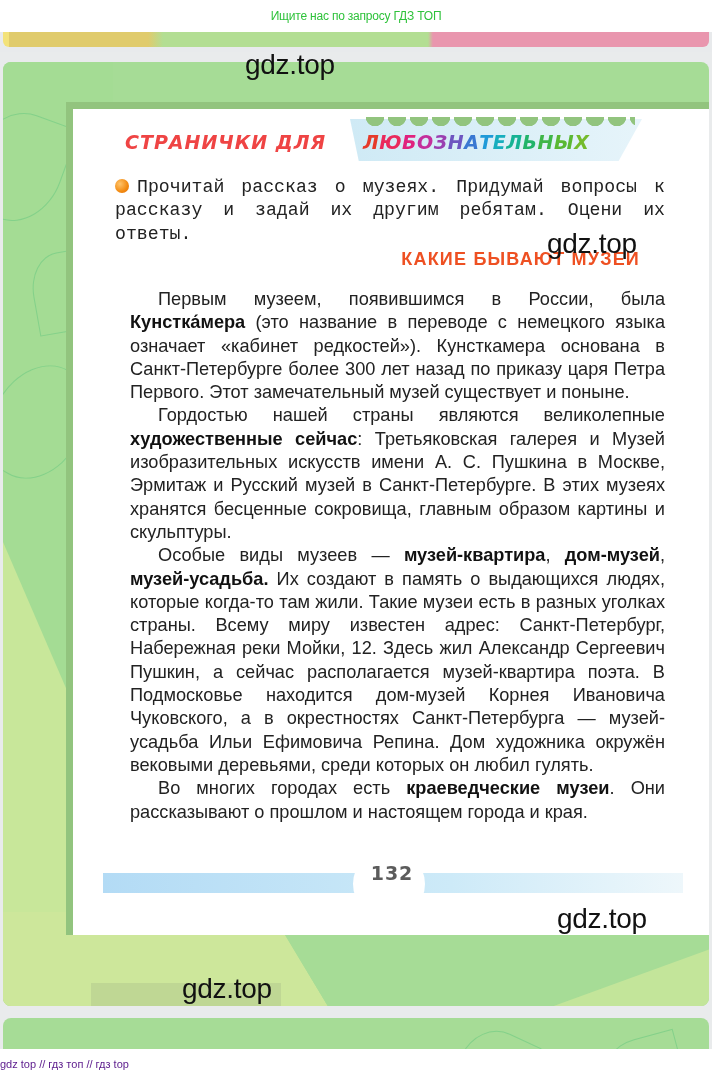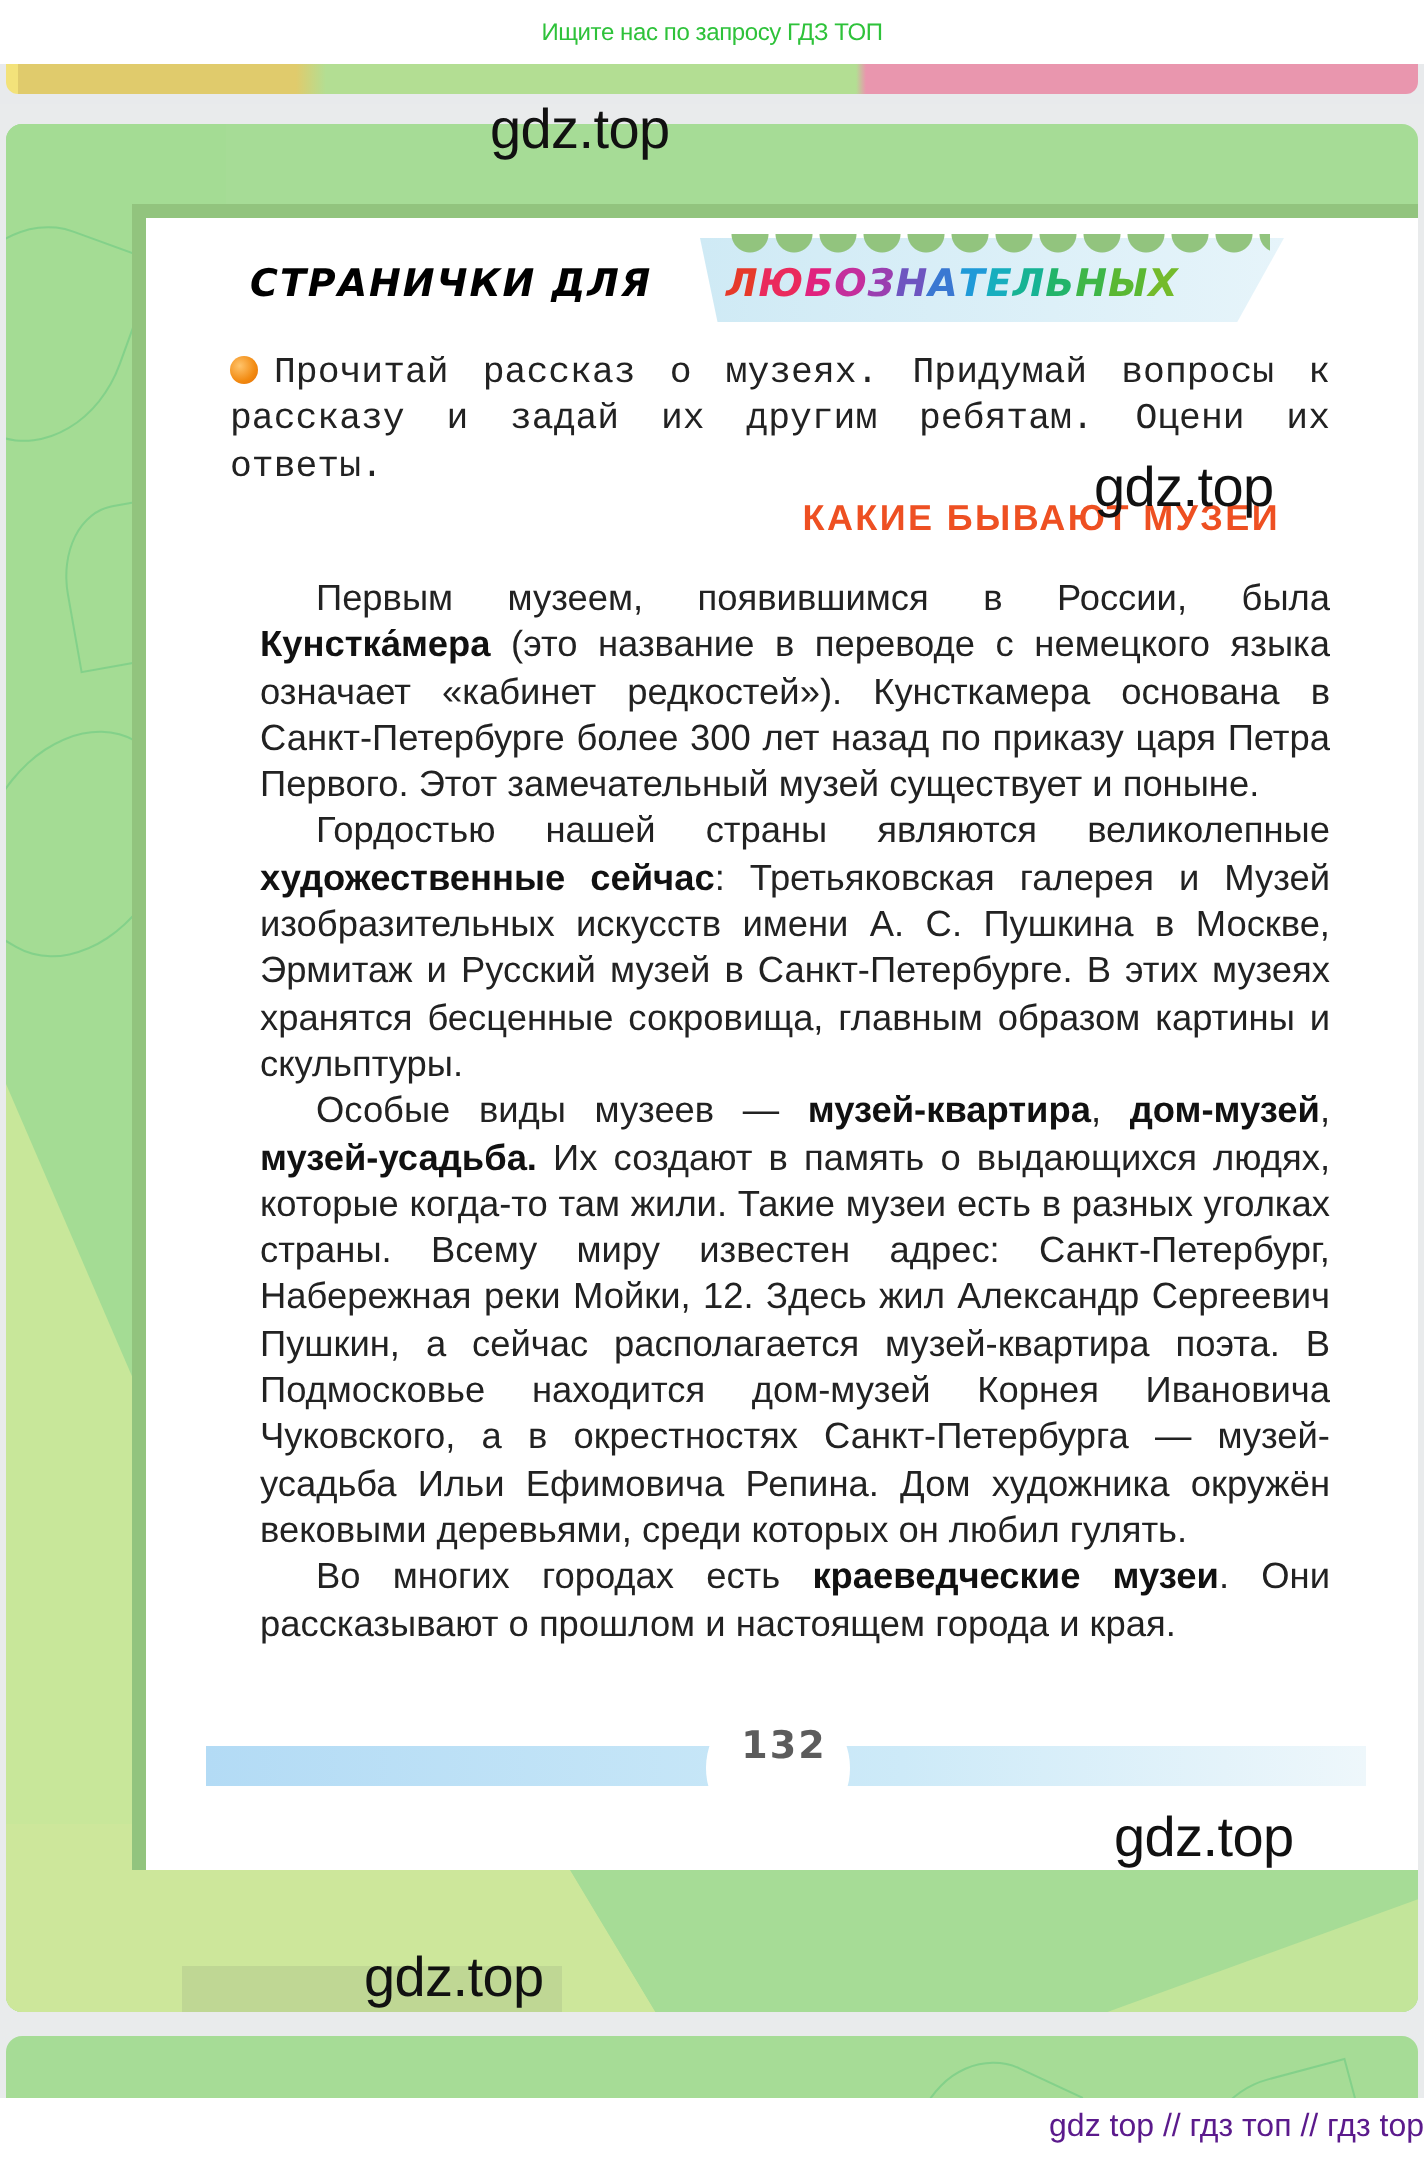--- a/index.html
+++ b/index.html
@@ -78,21 +78,21 @@
       font-family: "DejaVu Sans", sans-serif; font-weight: bold; font-size: 19px;
       color: #5c5c5c; letter-spacing: 1px;
     }
 
     .leaf { position: absolute; border: 1.5px solid #7fcf88; border-radius: 50% 0 50% 0; opacity: 0.9; }
 
     .heading-wrap { position: absolute; left: 125px; top: 58px; height: 40px; width: 540px; }
     .heading-orange {
       position: absolute; left: 0; top: 8px;
       font-family: "DejaVu Sans", sans-serif; font-weight: bold; font-style: italic;
-      font-size: 19px; color: #000000; letter-spacing: 1px;
+      font-size: 19px; color: #ef4444; letter-spacing: 1px;
     }
     .heading-tag {
       position: absolute; left: 225px; top: -4px; width: 292px; height: 42px;
       background: linear-gradient(90deg, #cfeaf5, #e6f4fa);
       clip-path: polygon(0 0, 100% 0, 92% 100%, 3% 100%);
     }
     .scallops {
       position: absolute; left: 240px; top: -6px; width: 270px; height: 10px;
       background: radial-gradient(circle at 10px 0, #92c47e 9px, transparent 9.5px) repeat-x;
       background-size: 22px 10px;
@@ -126,22 +126,22 @@
       position: absolute; font-family: "Liberation Sans", sans-serif; font-size: 28px;
       color: #111; letter-spacing: -0.3px;
     }
 
     .next-card {
       position: absolute; left: 3px; top: 1018px; width: 706px; height: 40px;
       border-radius: 8px 8px 0 0; background: #a6dc96; overflow: hidden;
     }
     .bottom-banner {
       position: absolute; left: 0; top: 1049px; width: 712px; height: 33px;
-      background: #ffffff; text-align: right; line-height: 30px;
-      font-family: "Liberation Sans", sans-serif; font-size: 16px; color: #5b1a8c;
+      background: #ffffff; text-align: left; line-height: 30px;
+      font-family: "Liberation Sans", sans-serif; font-size: 11px; color: #5b1a8c;
     }
   </style>
 </head>
 <body>
 
 <div class="top-banner">Ищите нас по запросу ГДЗ ТОП</div>
 <div class="prev-card">
     <div class="strip"></div>
   </div>
 <div class="gap-bg"></div>

